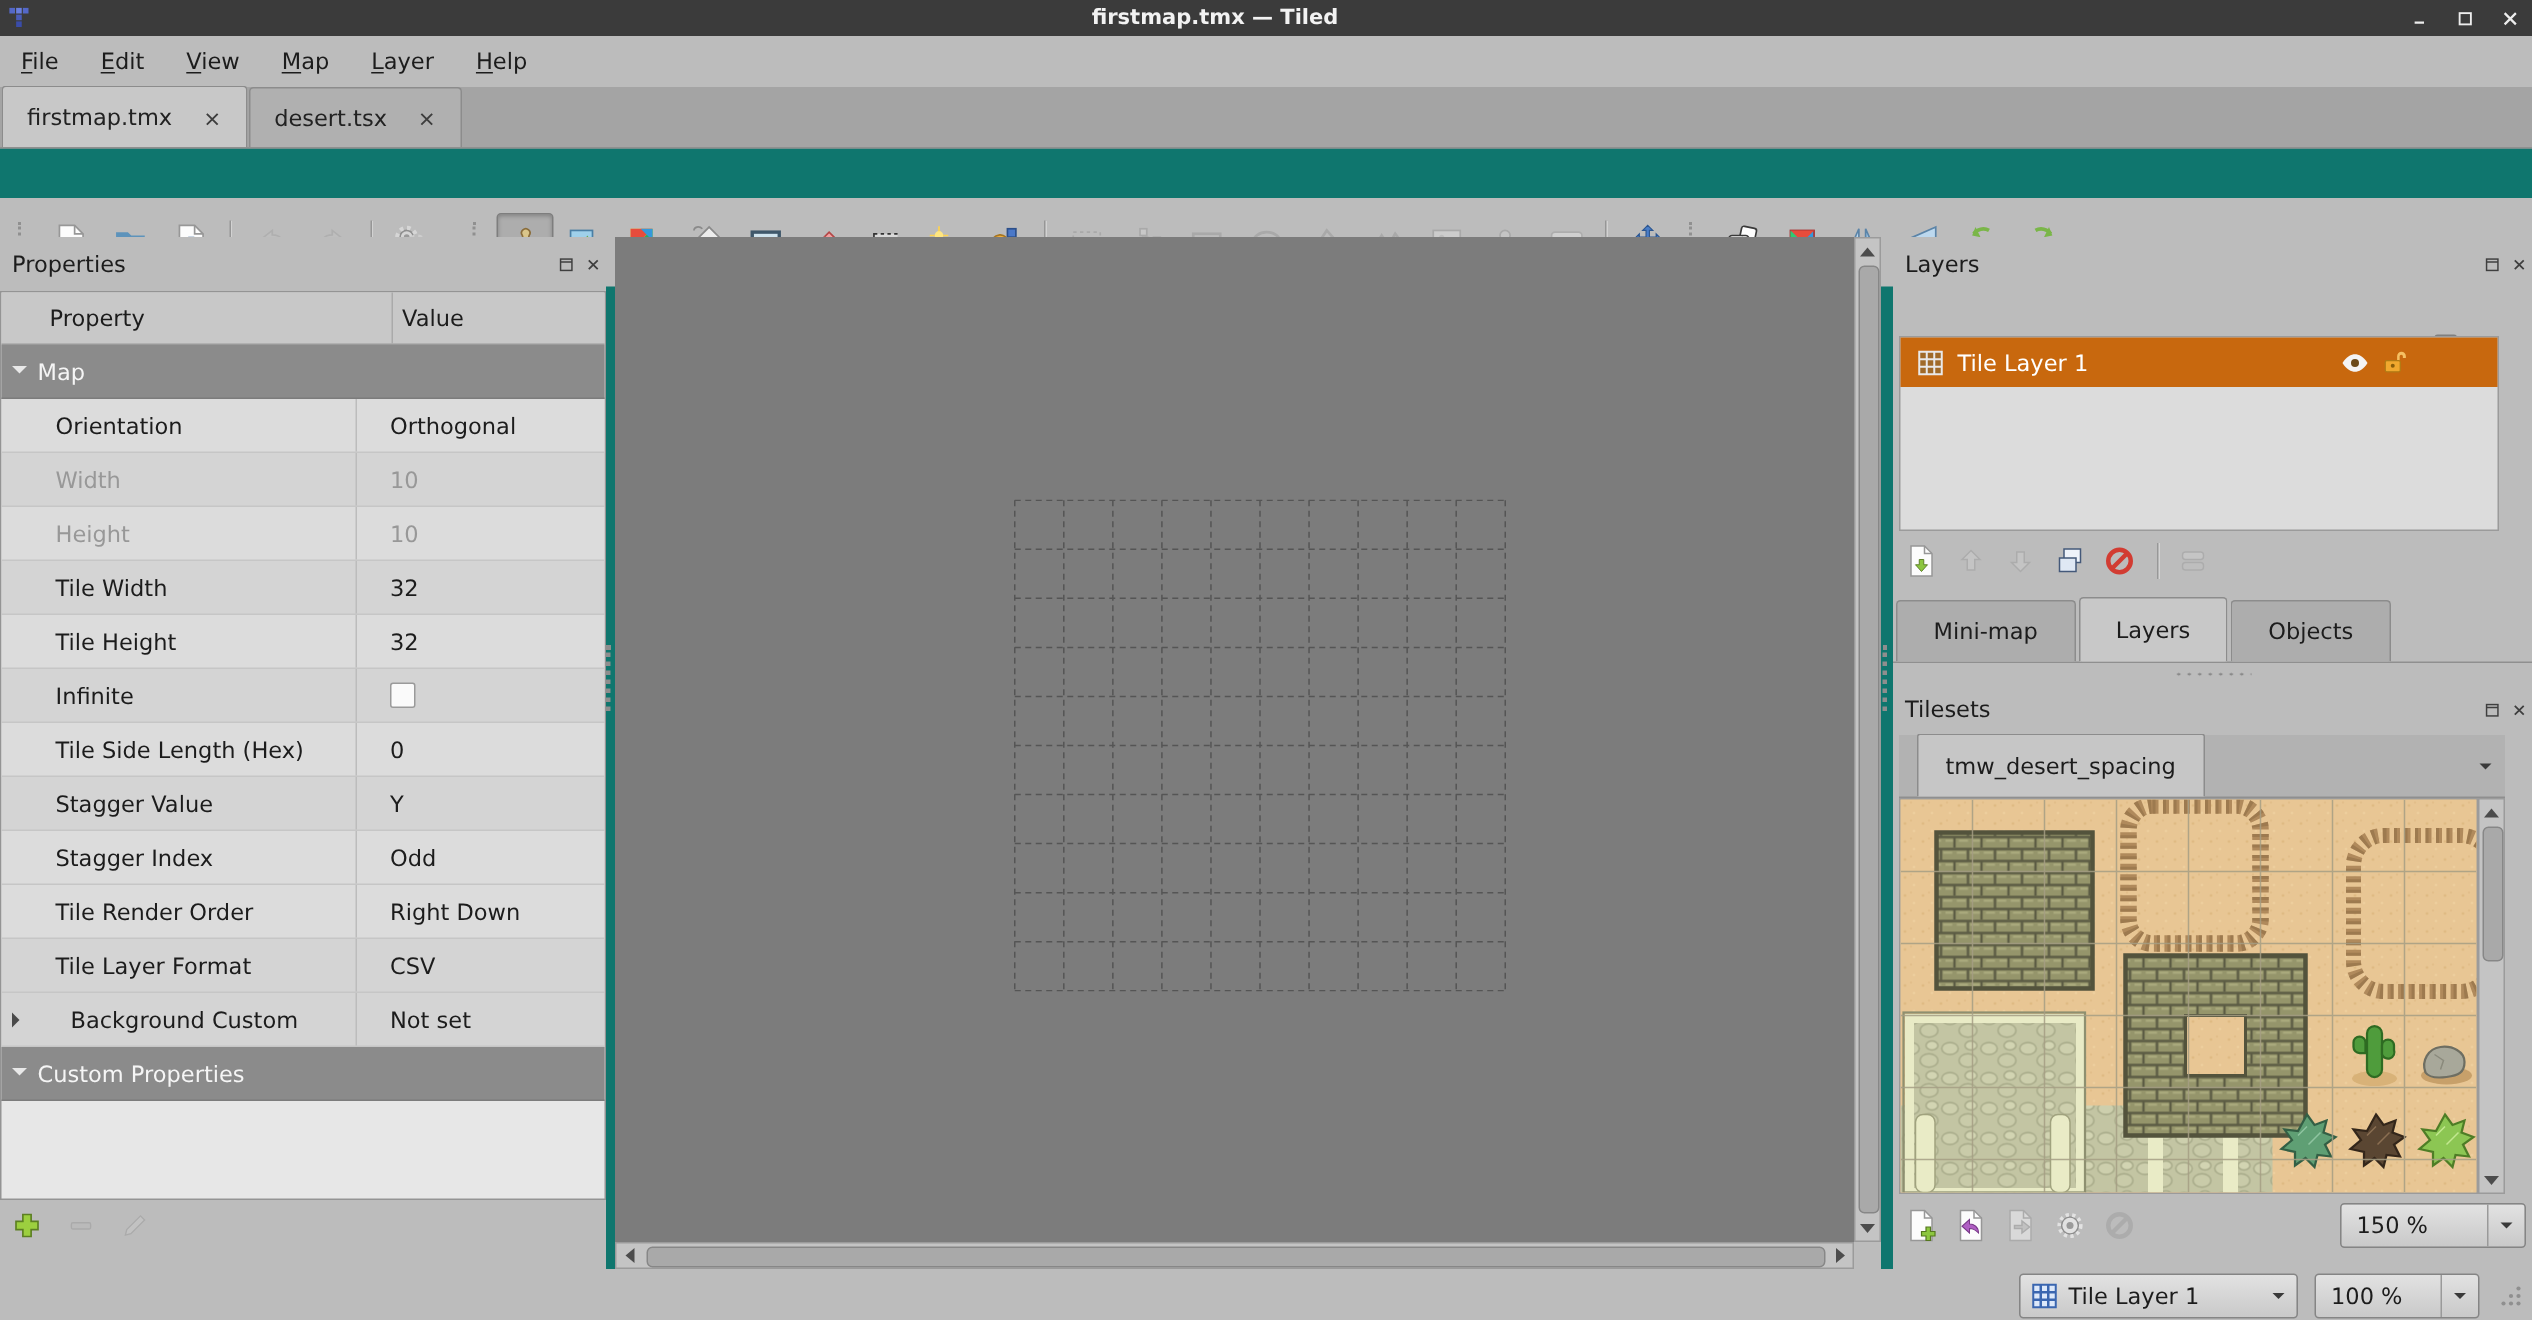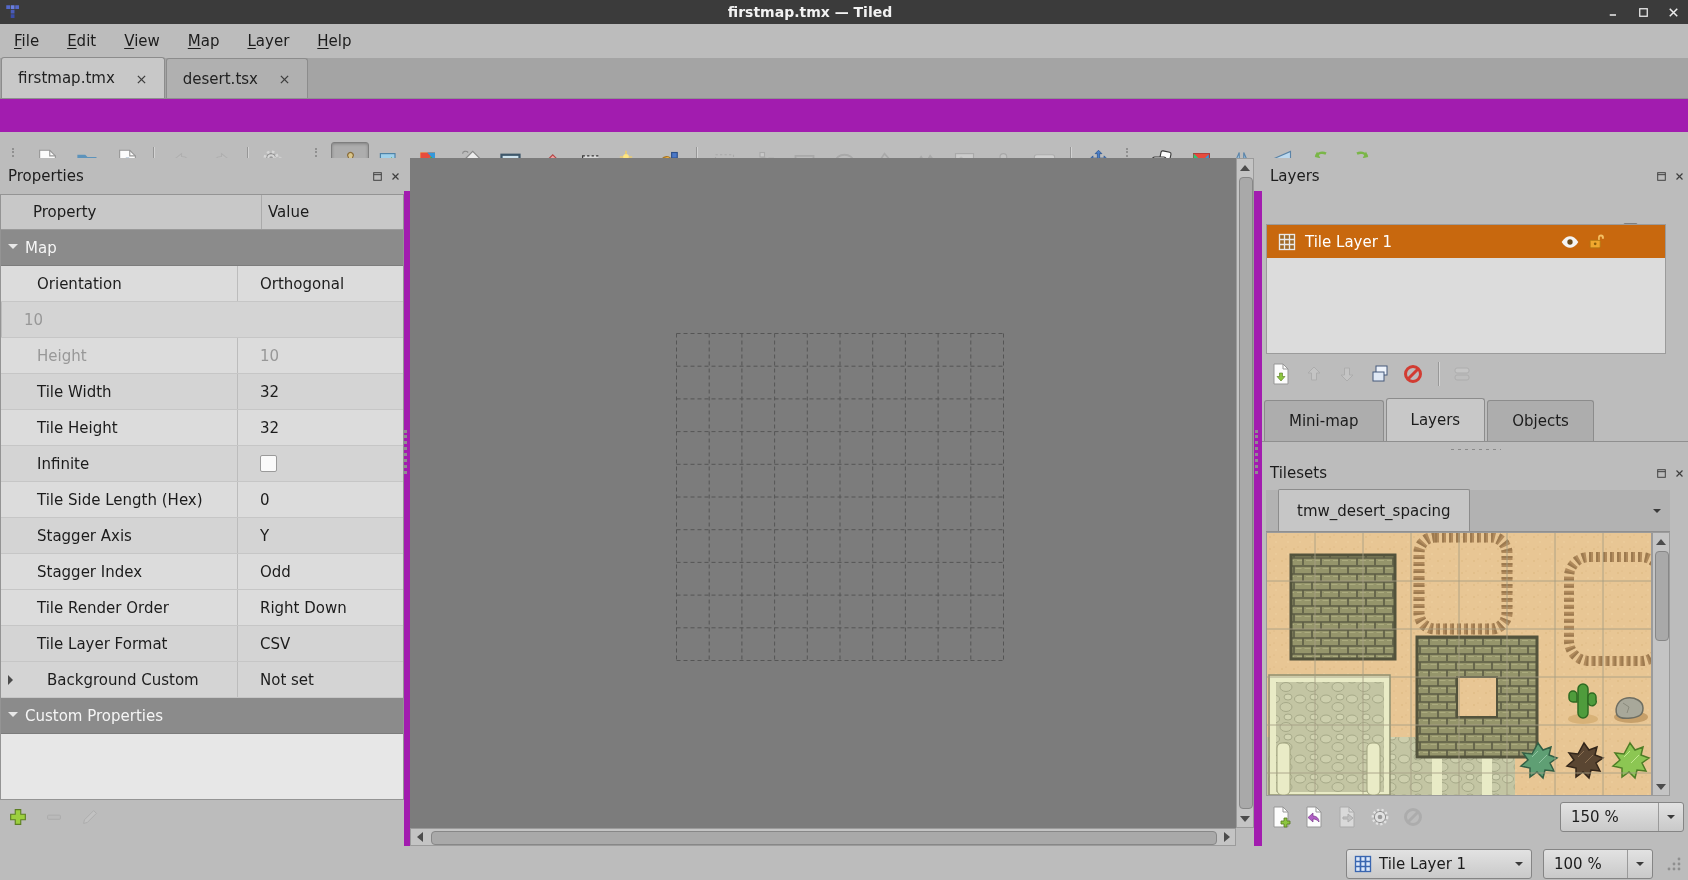--- a/index.html
+++ b/index.html
@@ -1,18 +1,18 @@
 <!DOCTYPE html>
 <html><head>
 <meta charset="utf-8">
 <style>
   html,body{margin:0;padding:0;}
   body{width:1688px;height:880px;overflow:hidden;background:#bcbcbc;
        font-family:"DejaVu Sans","Liberation Sans",sans-serif;color:#1c1c1c;font-size:15px;}
-  #app{position:absolute;left:0;top:0;width:1688px;height:880px;background:#a21caf;}
+  #app{position:absolute;left:0;top:0;width:1688px;height:880px;background:#0f766e;}
   .abs{position:absolute;}
   u{text-decoration:underline;text-underline-offset:2px;}
 
   
   #titlebar{left:0;top:0;width:1688px;height:24px;background:#3b3b3b;display:flex;align-items:center;}
   #titlebar .app-ico{width:18px;height:18px;margin-left:4px;}
   #titlebar .ttl{flex:1;text-align:center;color:#f2f2f2;font-weight:bold;font-size:14px;}
   .winbtn{width:30px;height:20px;display:flex;align-items:center;justify-content:center;}
   .winbtn svg{width:15px;height:15px;}
 
@@ -506,20 +506,24 @@
           <div class="prow">
             <span class="c1">
               <span class="indent"></span>
               <span class="lab">Orientation</span>
             </span>
             <span class="c2">
               <span class="val">Orthogonal</span>
             </span>
           </div>
           <div class="prow alt pdis">
+            <span class="c1">
+              <span class="indent"></span>
+              <span class="lab">Width</span>
+            </span>
             <span class="c2">
               <span class="val">10</span>
             </span>
           </div>
           <div class="prow pdis">
             <span class="c1">
               <span class="indent"></span>
               <span class="lab">Height</span>
             </span>
             <span class="c2">
@@ -558,21 +562,21 @@
               <span class="indent"></span>
               <span class="lab">Tile Side Length (Hex)</span>
             </span>
             <span class="c2">
               <span class="val">0</span>
             </span>
           </div>
           <div class="prow alt">
             <span class="c1">
               <span class="indent"></span>
-              <span class="lab">Stagger Axis</span>
+              <span class="lab">Stagger Value</span>
             </span>
             <span class="c2">
               <span class="val">Y</span>
             </span>
           </div>
           <div class="prow">
             <span class="c1">
               <span class="indent"></span>
               <span class="lab">Stagger Index</span>
             </span>

